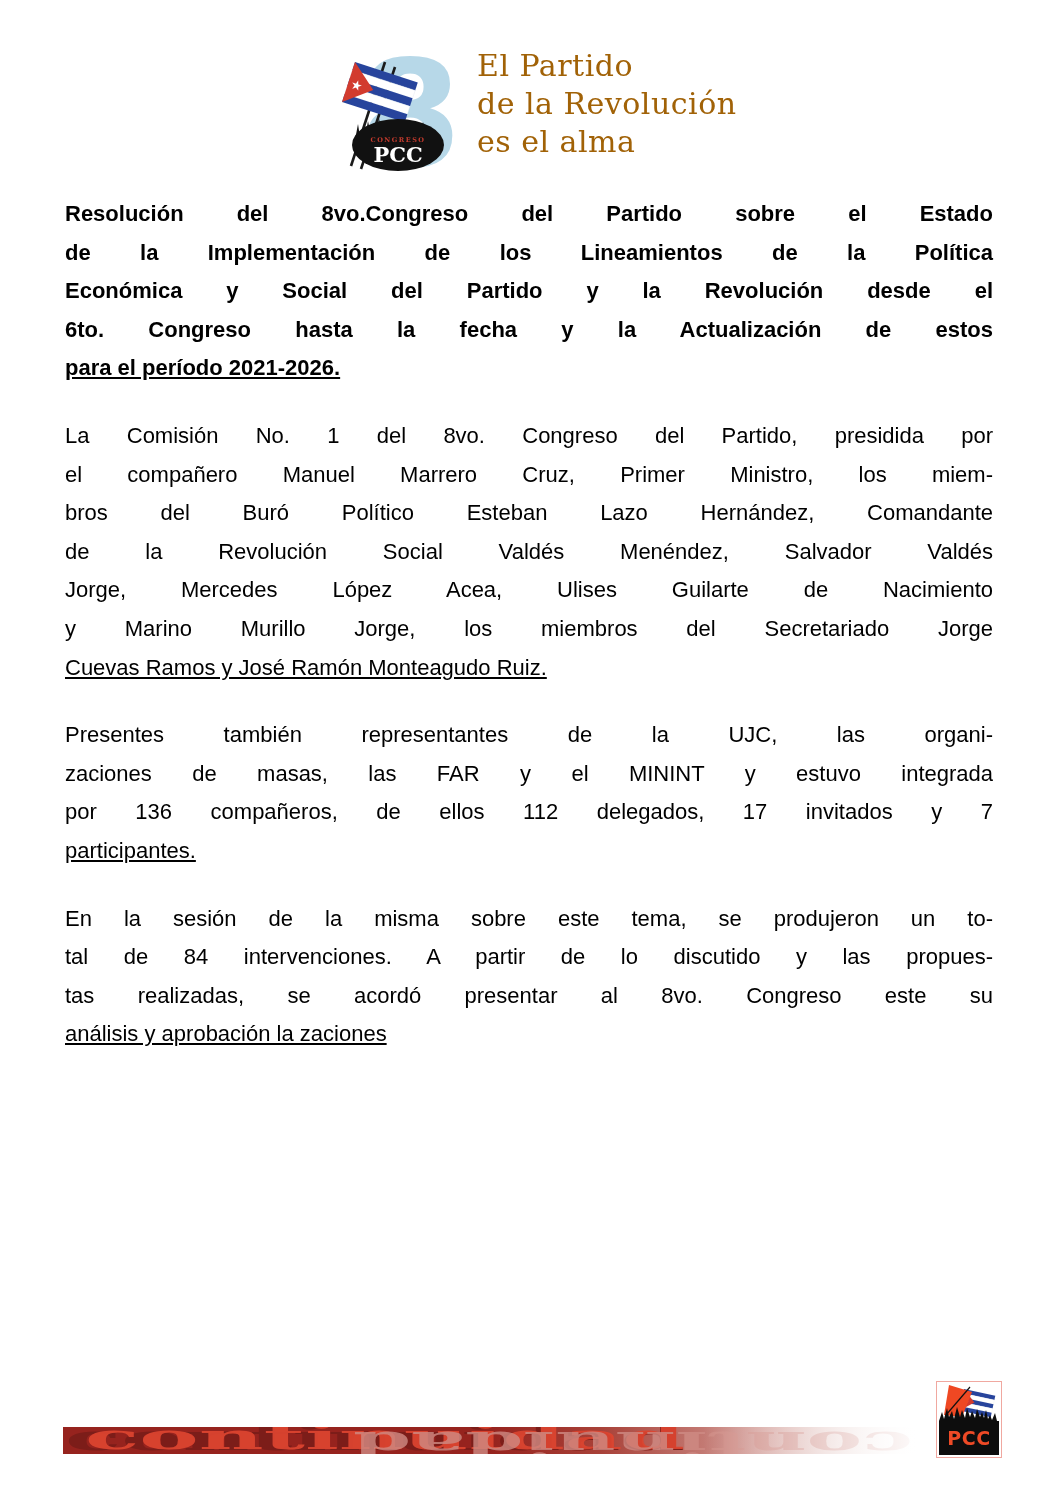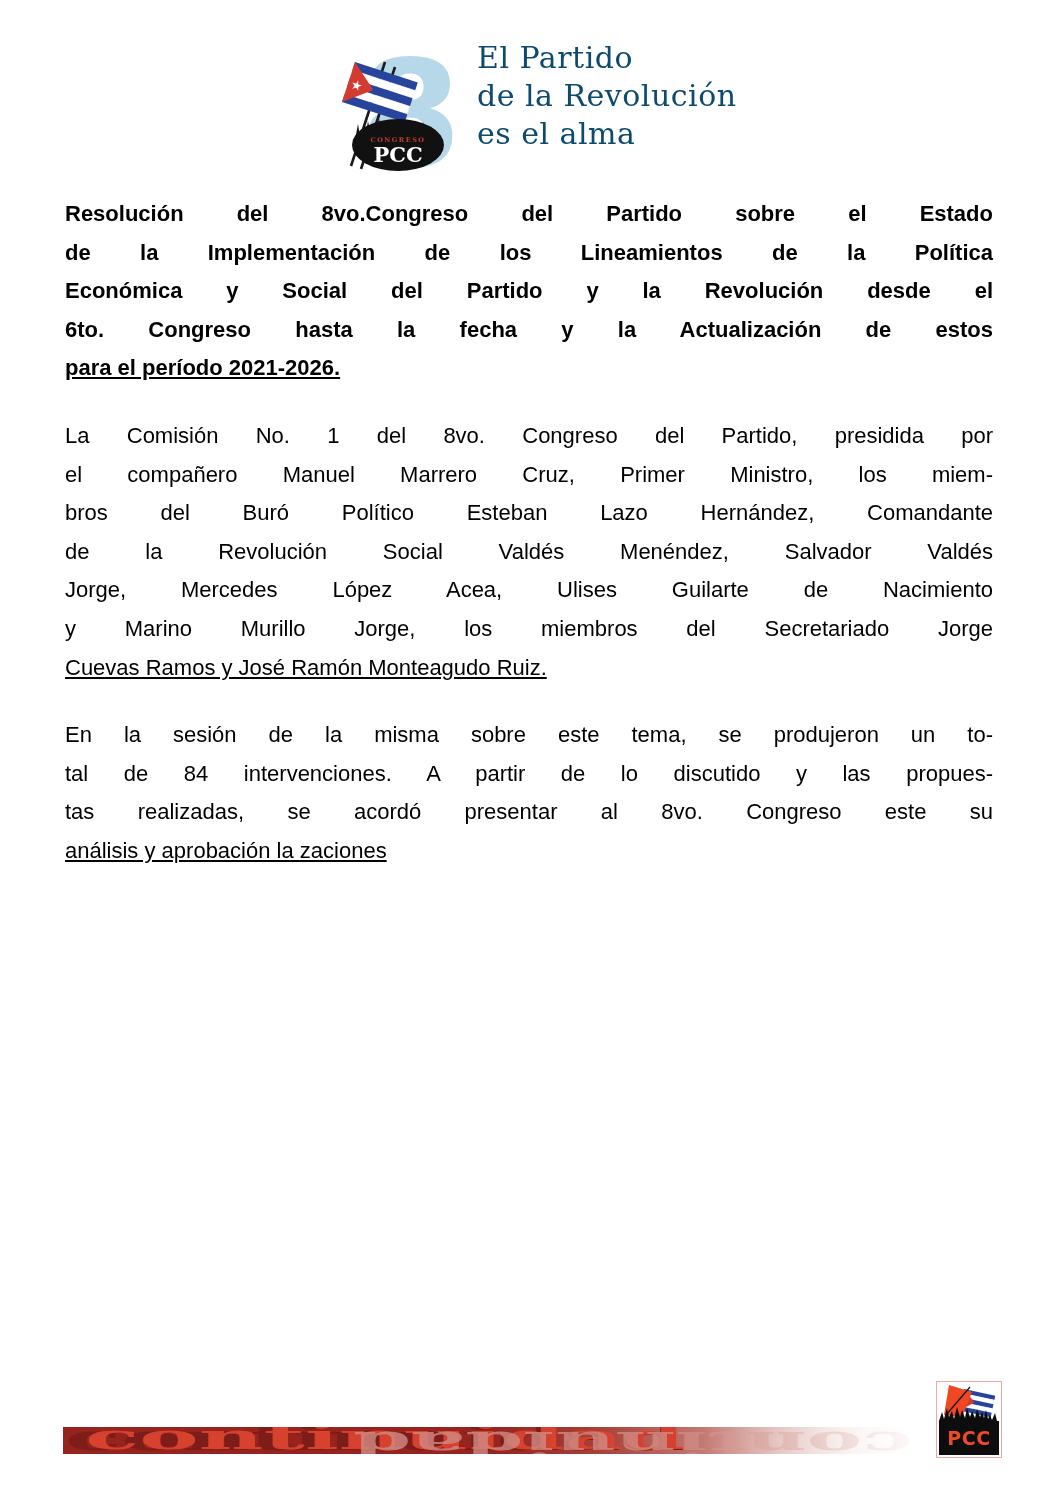--- a/index.html
+++ b/index.html
@@ -3,23 +3,23 @@
 <meta charset="utf-8">
 <style>
   html,body { margin:0; padding:0; background:#ffffff; }
   .page {
     position:relative; width:1058px; height:1497px; background:#ffffff;
     font-family:"Liberation Sans", sans-serif; color:#000; overflow:hidden;
   }
   
   .congress-logo { position:absolute; left:338px; top:52px; width:120px; height:120px; }
   .slogan {
-    position:absolute; left:477px; top:39px;
+    position:absolute; left:477px; top:47px;
     font-family:"DejaVu Serif", serif; font-size:30px; line-height:38px;
-    color:#0c4a6e; letter-spacing:0.5px;
+    color:#a16207; letter-spacing:0.5px;
   }
   
   .content { position:absolute; left:65px; top:195px; width:928px; }
   .par { font-size:22px; line-height:38.6px; margin:0 0 29px 0; }
   .par.heading { font-weight:bold; }
   .par .line { text-align:justify; text-align-last:justify; }
   .par .line:last-child { text-align-last:left;text-decoration:underline; }
   
   .banner { position:absolute; left:63px; top:1427px; width:852px; height:33px; }
   .footer-pcc-logo { position:absolute; left:936px; top:1381px; width:66px; height:77px; }
@@ -72,20 +72,26 @@
     <div class="par">
         <div class="line">La Comisión No. 1 del 8vo. Congreso del Partido, presidida por</div>
         <div class="line">el compañero Manuel Marrero Cruz, Primer Ministro, los miem-</div>
         <div class="line">bros del Buró Político Esteban Lazo Hernández, Comandante</div>
         <div class="line">de la Revolución Social Valdés Menéndez, Salvador Valdés</div>
         <div class="line">Jorge, Mercedes López Acea, Ulises Guilarte de Nacimiento</div>
         <div class="line">y Marino Murillo Jorge, los miembros del Secretariado Jorge</div>
         <div class="line">Cuevas Ramos y José Ramón Monteagudo Ruiz.</div>
       </div>
     <div class="par">
+        <div class="line">Presentes también representantes de la UJC, las organi-</div>
+        <div class="line">zaciones de masas, las FAR y el MININT y estuvo integrada</div>
+        <div class="line">por 136 compañeros, de ellos 112 delegados, 17 invitados y 7</div>
+        <div class="line">participantes.</div>
+      </div>
+    <div class="par">
         <div class="line">En la sesión de la misma sobre este tema, se produjeron un to-</div>
         <div class="line">tal de 84 intervenciones. A partir de lo discutido y las propues-</div>
         <div class="line">tas realizadas, se acordó presentar al 8vo. Congreso este su</div>
         <div class="line">análisis y aprobación la zaciones</div>
       </div>
   </div>
 
   <div class="banner">
     <svg width="852" height="27" viewBox="0 0 852 27" preserveAspectRatio="none">
       <defs>

